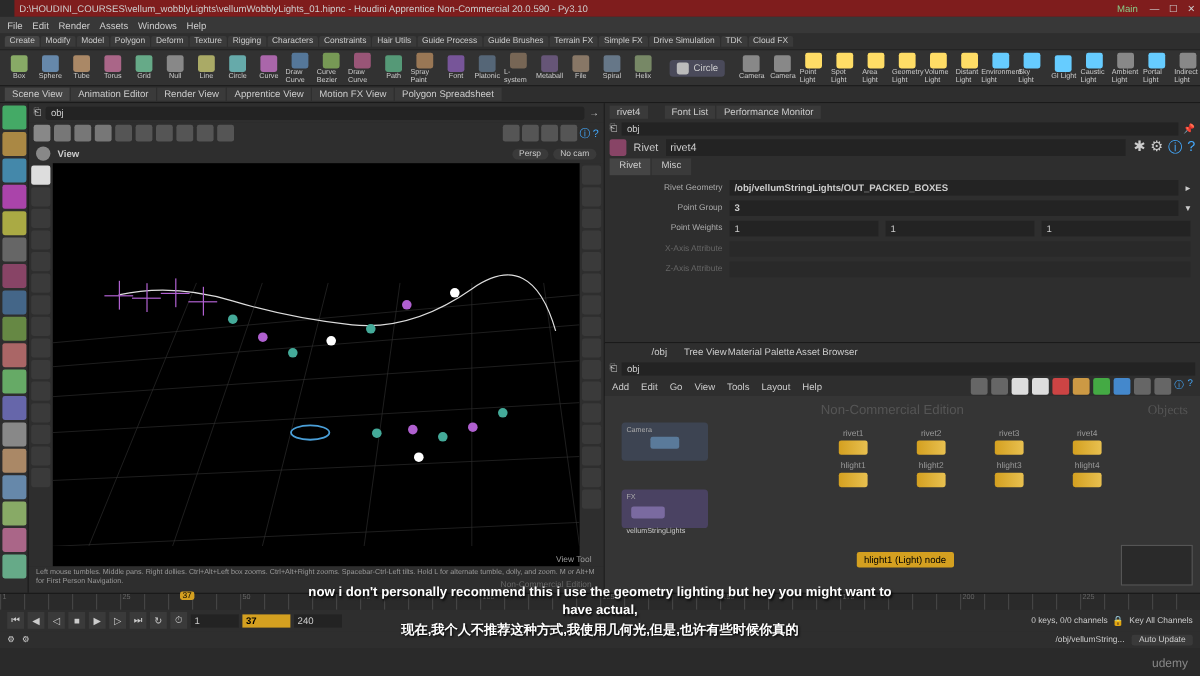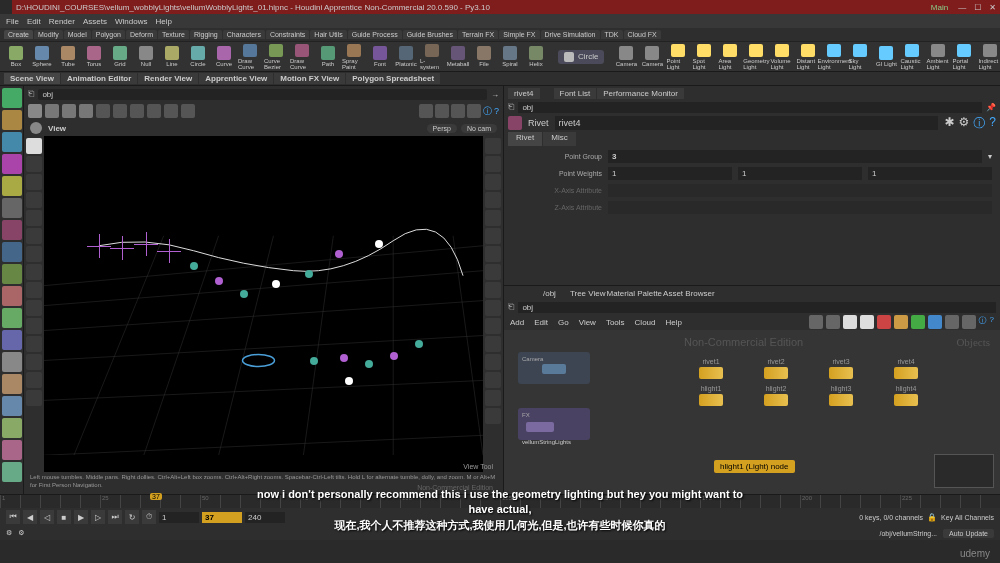--- a/index.html
+++ b/index.html
@@ -16,21 +16,21 @@
 .shelfbar .tab { padding: 1px 4px; background: #3a3a3a; border-radius: 2px 2px 0 0; }
 .shelfbar .tab.active { background: #454545; }
 
 .shelftools { height: 30px; background: #323232; display: flex; align-items: center; gap: 2px; padding: 2px 4px; border-bottom: 1px solid #1a1a1a; }
 .shelftools .tool { width: 24px; height: 26px; display: flex; flex-direction: column; align-items: center; justify-content: center; font-size: 6px; gap: 1px; }
 .shelftools .tool .ticon { width: 14px; height: 14px; border-radius: 2px; }
 .shelftools .build-badge { background: #4a4a5a; padding: 2px 6px; border-radius: 3px; font-size: 8px; margin: 0 8px; display: flex; align-items: center; gap: 4px; }
 .shelftools .build-badge::before { content: ''; width: 10px; height: 10px; background: #bbb; border-radius: 2px; }
 
 .panetabs { height: 14px; background: #2e2e2e; display: flex; align-items: center; gap: 1px; padding: 0 4px; font-size: 8px; border-bottom: 1px solid #1a1a1a; }
-.panetabs .ptab { padding: 1px 6px; background: #3a3a3a; font-weight: bold; }
+.panetabs .ptab { padding: 1px 6px; background: #3a3a3a; }
 .panetabs .ptab.active { background: #454545; }
 
 .main { display: flex; height: 408px; background: #2a2a2a; }
 .leftshelf { width: 24px; background: #2e2e2e; display: flex; flex-direction: column; gap: 2px; padding: 2px; border-right: 1px solid #1a1a1a; }
 .leftshelf .sicon { width: 20px; height: 20px; border-radius: 2px; }
 
 .viewport-area { width: 480px; display: flex; flex-direction: column; border-right: 1px solid #1a1a1a; }
 .vp-toolbar { height: 16px; background: #2e2e2e; display: flex; align-items: center; padding: 0 4px; gap: 4px; font-size: 8px; }
 .vp-path { flex: 1; background: #232323; padding: 1px 4px; border-radius: 2px; }
 .vp-controls { height: 18px; background: #2e2e2e; display: flex; align-items: center; justify-content: flex-end; padding: 0 4px; gap: 2px; }
@@ -476,20 +476,25 @@
           <span style="color:#4af">ⓘ</span>
           <span style="color:#4af">?</span>
         </div>
       </div>
       <div class="pp-subtabs">
         <span class="stab active">Rivet</span>
         <span class="stab">Misc</span>
       </div>
       <div class="pp-params">
         <div class="param-row">
+          <span class="label">Rivet Geometry</span>
+          <input type="text" style="font-weight: bold;" value="/obj/vellumStringLights/OUT_PACKED_BOXES">
+          <span>▸</span>
+        </div>
+        <div class="param-row">
           <span class="label">Point Group</span>
           <input type="text" style="font-weight: bold;" value="3">
           <span>▾</span>
         </div>
         <div class="param-row">
           <span class="label">Point Weights</span>
           <input class="small" type="text" value="1" style="">
           <input class="small" type="text" value="1" style="">
           <input class="small" type="text" value="1" style="">
         </div>
@@ -515,21 +520,21 @@
       <div class="np-path">
         <span>⎗</span>
         <span class="path">obj</span>
       </div>
       <div class="np-menu">
         <span>Add</span>
         <span>Edit</span>
         <span>Go</span>
         <span>View</span>
         <span>Tools</span>
-        <span>Cloud</span>
+        <span>Layout</span>
         <span>Help</span>
         <div class="right">
           <div class="nicon" style="background:#666"></div>
           <div class="nicon" style="background:#666"></div>
           <div class="nicon" style="background:#ddd"></div>
           <div class="nicon" style="background:#ddd"></div>
           <div class="nicon" style="background:#c44"></div>
           <div class="nicon" style="background:#c94"></div>
           <div class="nicon" style="background:#4a4"></div>
           <div class="nicon" style="background:#48c"></div>

